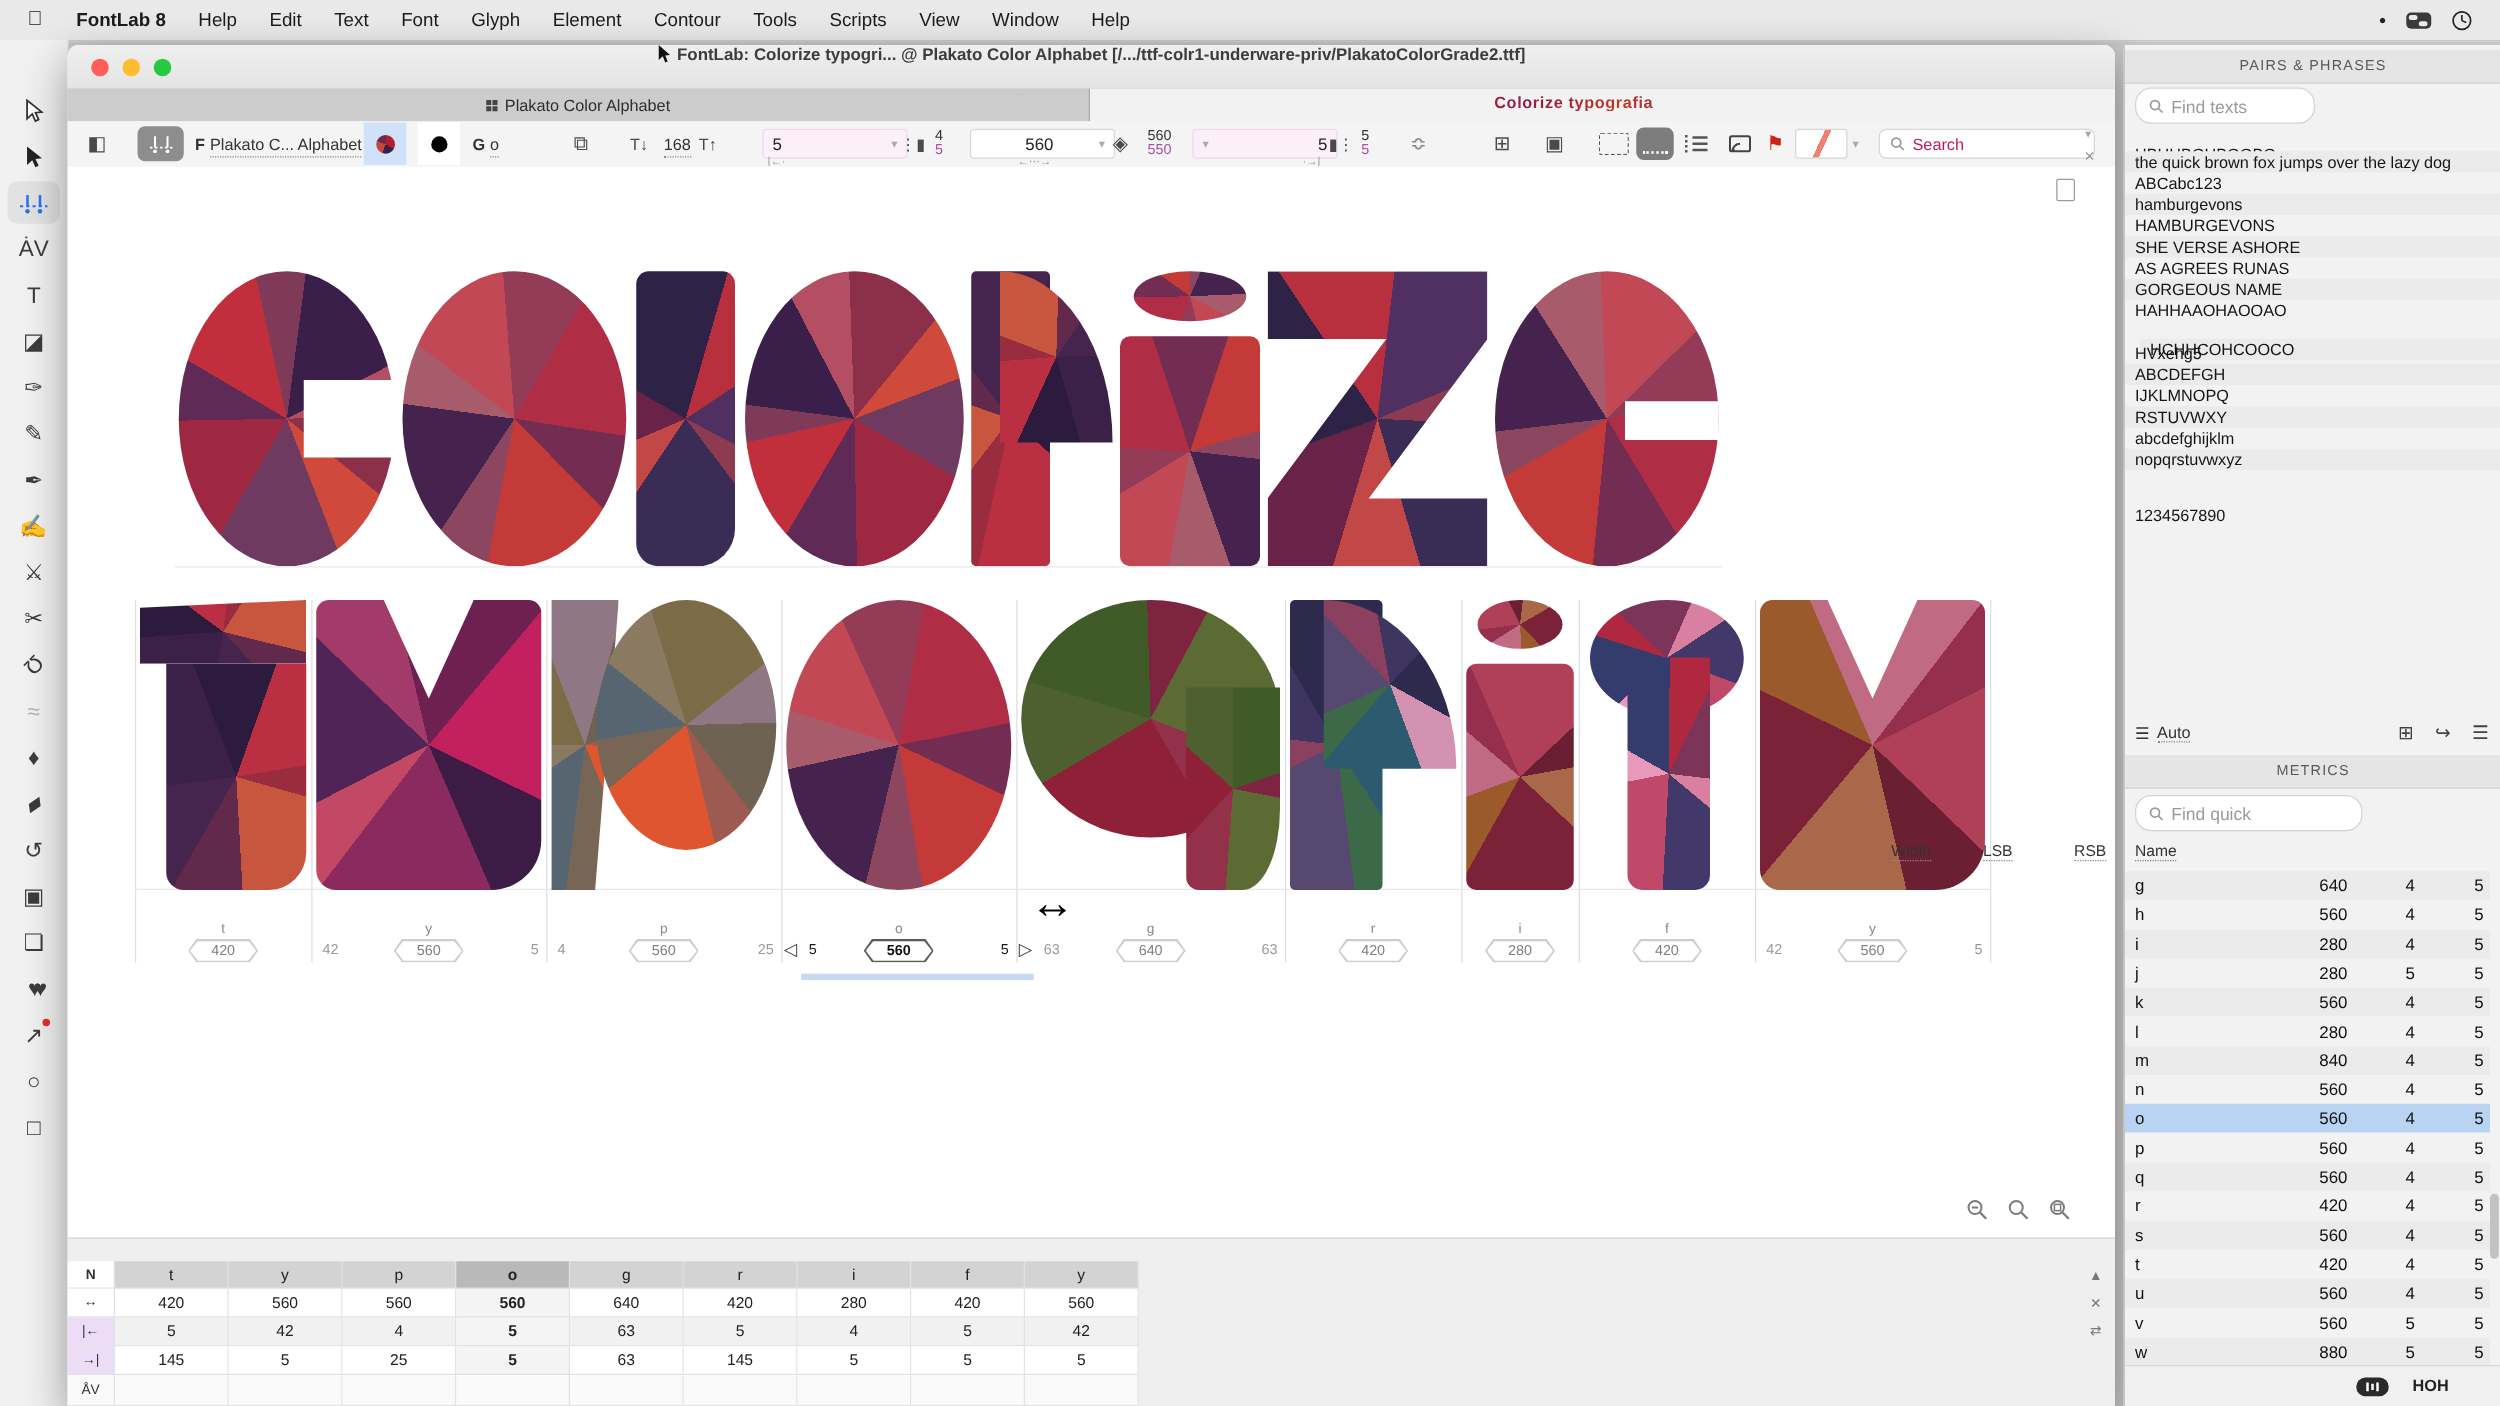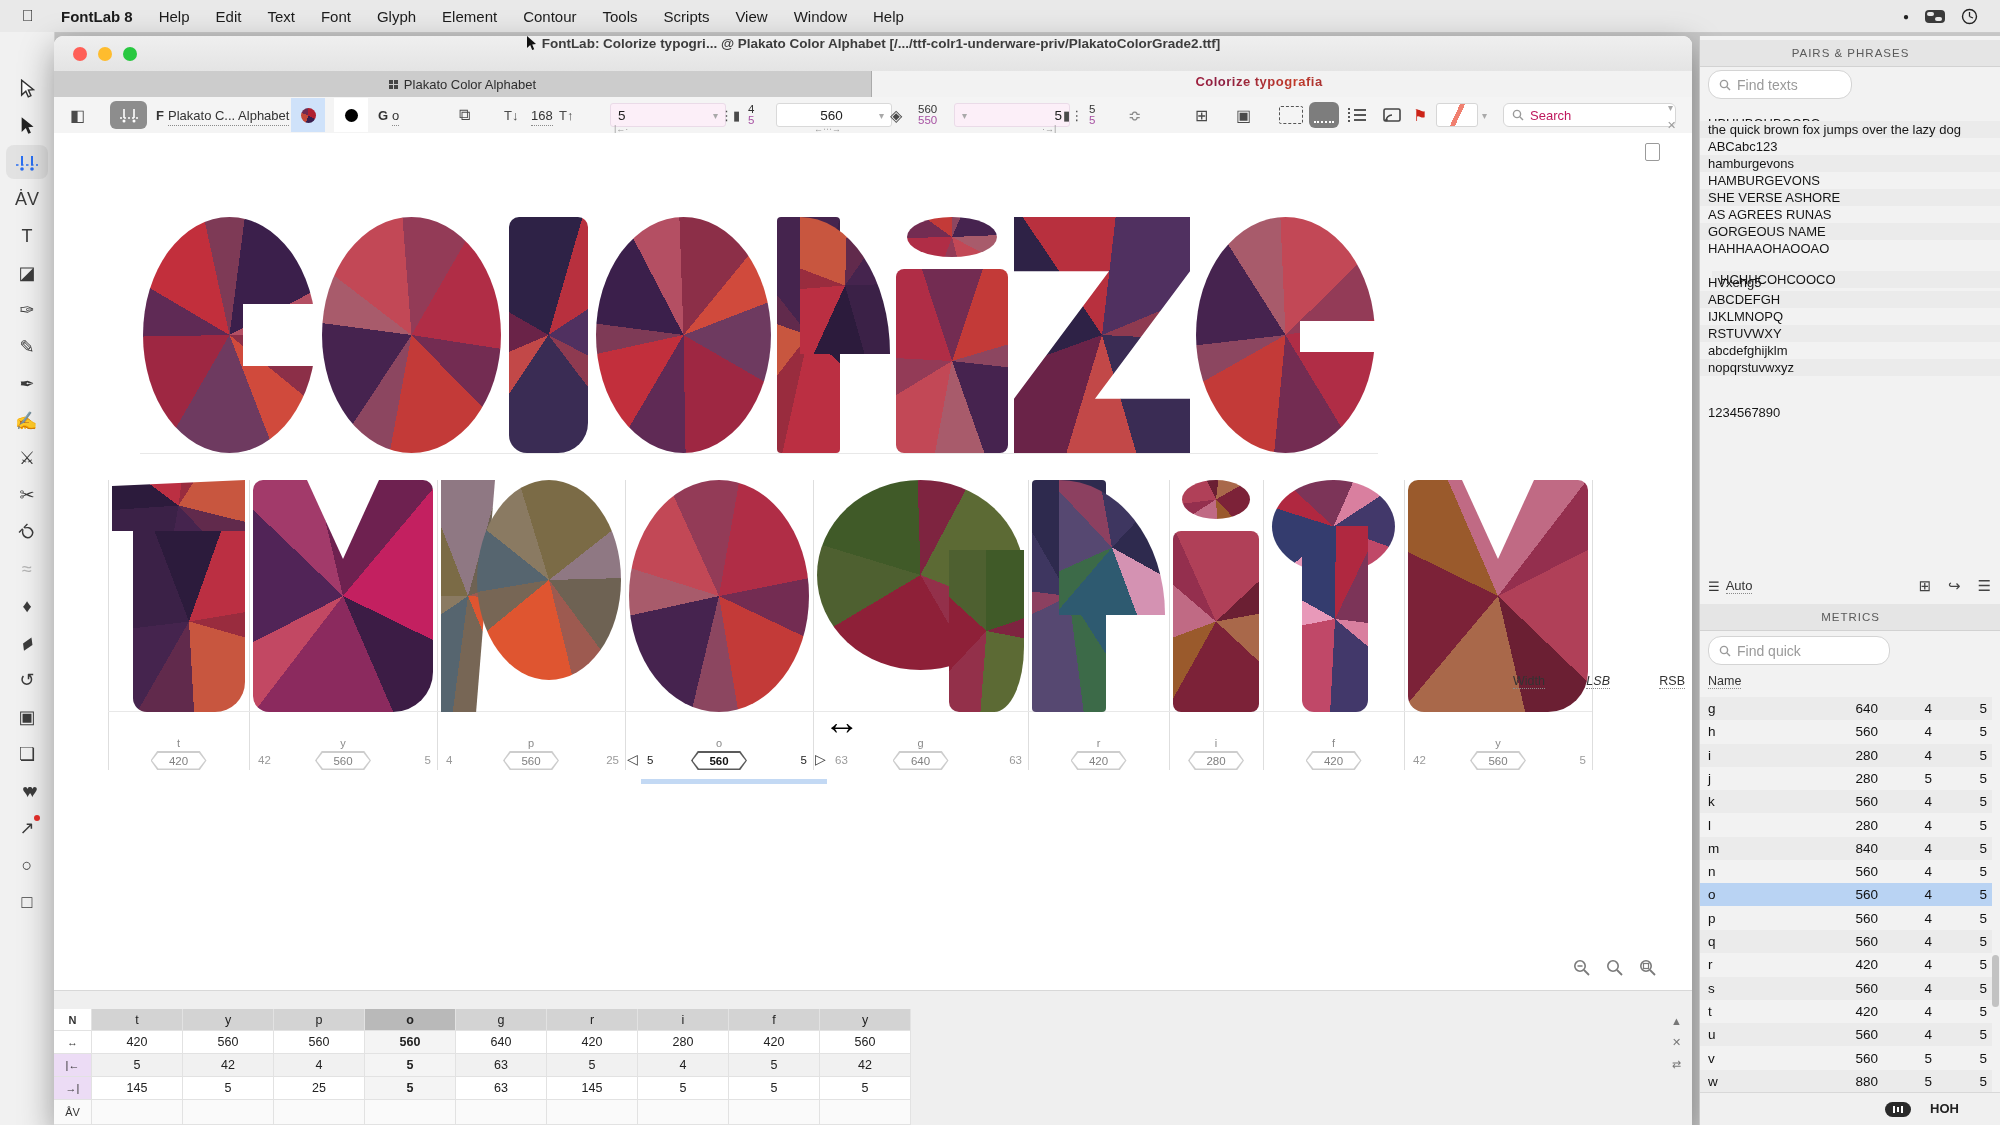--- a/index.html
+++ b/index.html
@@ -584,21 +584,21 @@
       <svg class="magsvg" width="12" height="12" viewBox="0 0 12 12">
           <circle cx="5" cy="5" r="3.6" fill="none" stroke="#9a9a9a" stroke-width="1.4"></circle>
           <line x1="7.8" y1="7.8" x2="11" y2="11" stroke="#9a9a9a" stroke-width="1.4"></line>
         </svg>
       <span>Find quick</span>
     </div>
     <div id="gtable">
         <div id="gtable-hdr" style="top: 638px;">
           <span class="abs dotted" style="left: 8px;">Name</span>
           <span class="abs dotted" style="right: 155px;">Width</span>
-          <span class="abs dotted" style="right: 90px; font-style: italic;">LSB</span>
+          <span class="abs dotted" style="right: 90px;">LSB</span>
           <span class="abs dotted" style="right: 15px;">RSB</span>
         </div>
         <div class="grow alt" style="top: 661px;">
           <span class="gname">g</span>
           <span class="gw" style="left: 118px;">640</span>
           <span class="gw" style="left: 172px;">4</span>
           <span class="gw" style="left: 227px;">5</span>
         </div>
         <div class="grow" style="top: 684.3px;">
           <span class="gname">h</span>

